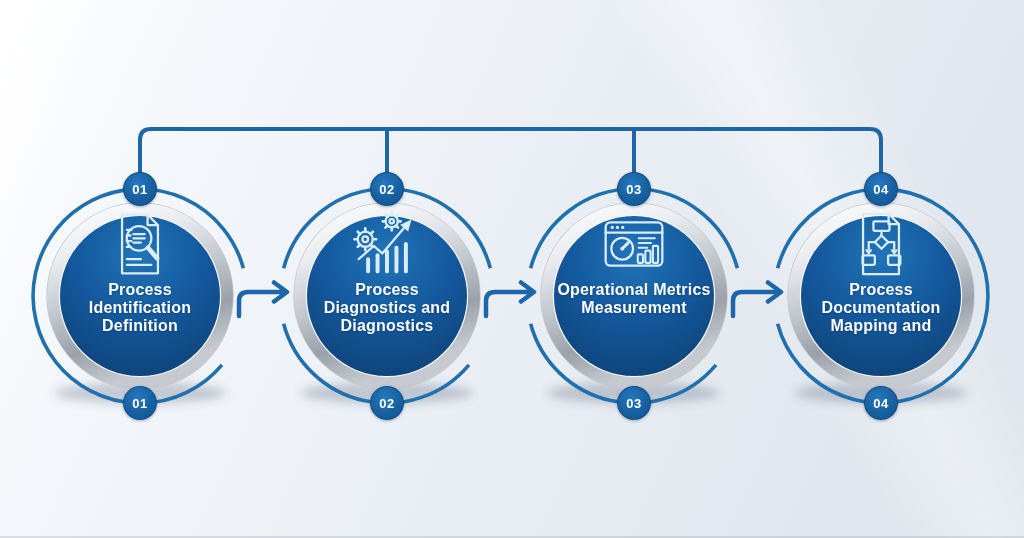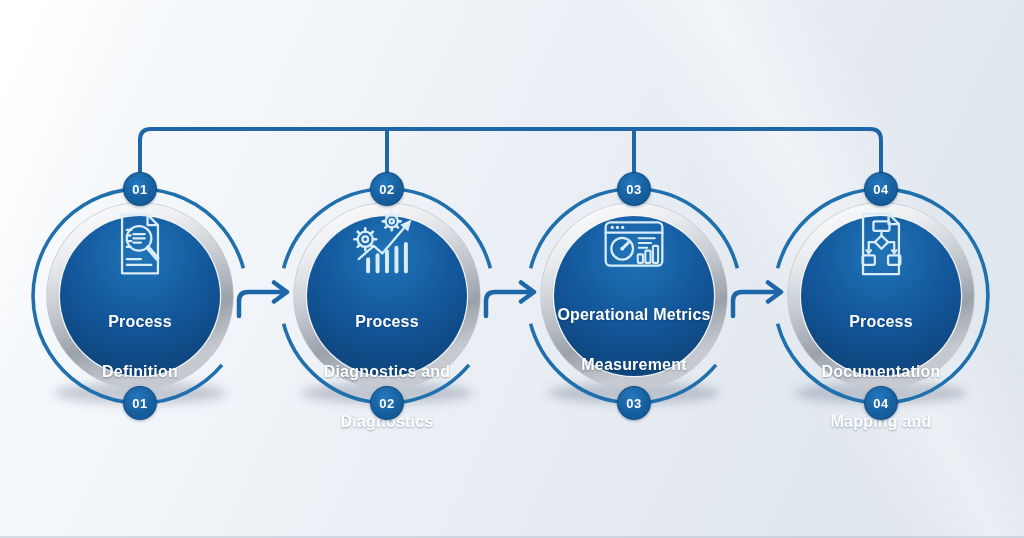--- a/index.html
+++ b/index.html
@@ -26,21 +26,21 @@
     color:#ffffff;font-size:13px;font-weight:bold;letter-spacing:.5px;
     display:flex;align-items:center;justify-content:center;
     box-shadow:0 1px 3px rgba(10,40,80,.35);
     box-sizing:border-box;
   }
   .step-title{
     position:absolute;width:192px;text-align:center;
     color:#ffffff;font-weight:bold;font-size:16px;line-height:1.13;
     letter-spacing:.2px;text-shadow:0 1px 2px rgba(6,32,64,.35);
   }
-  .step-title span{display:block;margin-top:32px;}
+  .step-title span{display:block;}
   .icon-wrap{
     position:absolute;width:84px;height:70px;
     display:flex;align-items:center;justify-content:center;
   }
   .icon-wrap svg{stroke:#d9ecf9;fill:none;stroke-width:2.4;stroke-linecap:round;stroke-linejoin:round;}
   .icon-wrap .fillpart{fill:#d9ecf9;stroke:none;}
 </style>
 </head>
 <body>
 
@@ -116,20 +116,21 @@
       <path d="M17,5 h27 l11,11 v51 h-38 z"></path>
       <path d="M44,5 v11 h11"></path>
       <path d="M22,21 h5 M22,27 h4 M22,33 h5 M22,39 h4 M22,52 h15 M22,58 h26"></path>
       <circle cx="35" cy="30" r="13"></circle>
       <path d="M29,25.5 h12 M29,30 h12 M29,34.5 h8"></path>
       <path d="M44.5,40 l9.5,11" stroke-width="5"></path>
     </svg>
   </div>
   <div class="step-title" style="left:44px;top:281px;">
     <span>Process</span>
+    <span>Identification</span>
     <span>Definition</span>
   </div>
   <div class="badge" style="left:123px;top:386px;">01</div>
 
   <div class="badge" style="left:370px;top:172px;">02</div>
   <div class="icon-wrap" style="left:345px;top:209px;">
     <svg width="68" height="68" viewBox="0 0 72 72">
       <circle cx="41" cy="12" r="6.5"></circle>
       <circle cx="41" cy="12" r="2.3"></circle>
       <path d="M41,2.5 v3 M41,18.5 v3 M31.5,12 h3 M47.5,12 h3 M34.3,5.3 l2.1,2.1 M45.6,16.6 l2.1,2.1 M47.7,5.3 l-2.1,2.1 M36.4,16.6 l-2.1,2.1" stroke-width="2.8"></path>
@@ -158,21 +159,21 @@
       <circle class="fillpart" cx="24" cy="18.5" r="1.7"></circle>
       <circle cx="23.5" cy="41" r="11.5"></circle>
       <path d="M23.5,41 L30,34.5" stroke-width="3.2"></path>
       <circle class="fillpart" cx="23.5" cy="41" r="2"></circle>
       <path d="M41,30 h17 M41,35 h13 M41,40 h9" stroke-width="2.2"></path>
       <rect x="40" y="47" width="5.5" height="9" rx="1" stroke-width="2.2"></rect>
       <rect x="48" y="43" width="5.5" height="13" rx="1" stroke-width="2.2"></rect>
       <rect x="56" y="38" width="5.5" height="18" rx="1" stroke-width="2.2"></rect>
     </svg>
   </div>
-  <div class="step-title" style="left:538px;top:274px;text-align:center;">
+  <div class="step-title" style="left:538px;top:281px;text-align:center;">
     <span>Operational Metrics</span>
     <span>Measurement</span>
   </div>
   <div class="badge" style="left:617px;top:386px;">03</div>
 
   <div class="badge" style="left:864px;top:172px;">04</div>
   <div class="icon-wrap" style="left:839px;top:209px;">
     <svg width="68" height="68" viewBox="0 0 72 72">
       <path d="M17,4 h27 l11,11 v53 h-38 z"></path>
       <path d="M44,4 v11 h11"></path>

